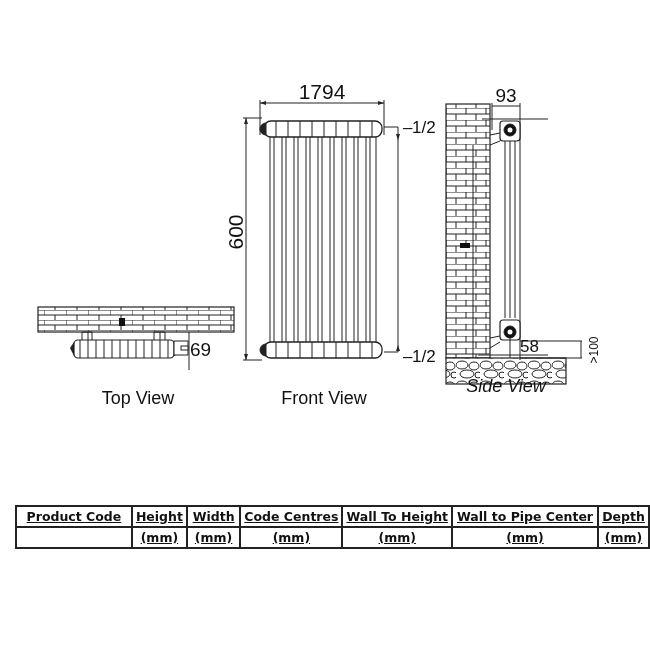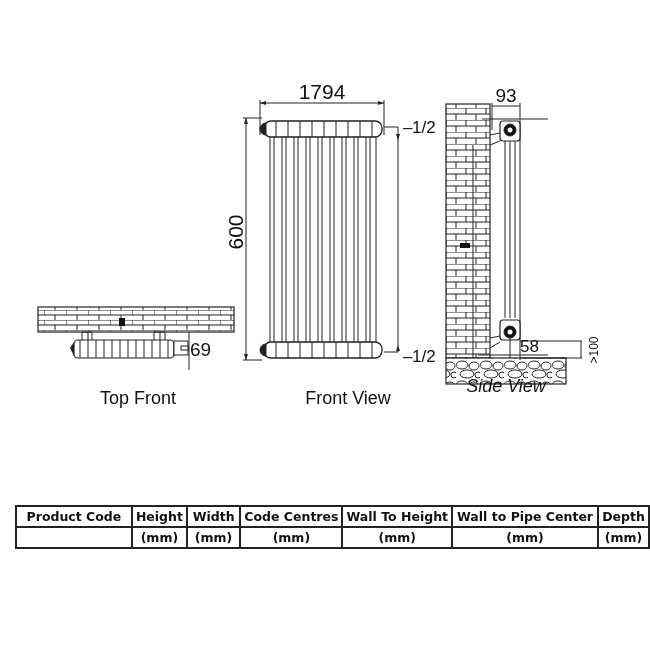--- a/index.html
+++ b/index.html
@@ -1,21 +1,21 @@
 <!DOCTYPE html>
 <html><head>
   <meta charset="utf-8">
   <style>
     html, body { margin: 0; padding: 0; background: #ffffff; }
     body { width: 650px; height: 650px; position: relative; overflow: hidden; font-family: "Liberation Sans", sans-serif; color: #111; }
     #drawing { position: absolute; left: 0; top: 0; }
     .view-label { position: absolute; font-family: "Liberation Sans", sans-serif; font-size: 18px; color: #111; white-space: nowrap; transform: translateX(-50%); }
     .dim-text { font-family: "Liberation Sans", sans-serif; fill: #111; }
     table.spec { position: absolute; left: 15px; top: 505px; border-collapse: collapse; font-family: "DejaVu Sans", sans-serif; font-weight: bold; font-size: 12.5px; color: #111; }
-    table.spec td { border: 2px solid #222; text-align: center; padding: 0 3px; height: 19px; white-space: nowrap; }
+    table.spec td { border: 2px solid #222; text-align: center; padding: 0 3px; height: 19px; white-space: nowrap; text-decoration: underline; }
     table.spec tr.units td { border-top-width: 1px; border-radius: 7px; }
   </style>
 </head>
 <body>
 
 <svg id="drawing" width="650" height="500" viewBox="0 0 650 500">
   <defs>
     <pattern id="brick" x="0" y="0" width="22" height="10" patternUnits="userSpaceOnUse">
       <rect width="22" height="10" fill="#fff"></rect>
       <line x1="0" y1="0" x2="22" y2="0" stroke="#222" stroke-width="1"></line>
@@ -126,22 +126,22 @@
     <line x1="510" y1="338" x2="510" y2="358" stroke="#222" stroke-width="1"></line>
     <text class="dim-text" x="520" y="352" font-size="17">58</text>
 
     <line x1="520" y1="341" x2="582" y2="341" stroke="#222" stroke-width="1"></line>
     <line x1="520" y1="358" x2="582" y2="358" stroke="#222" stroke-width="1"></line>
     <line x1="581" y1="341" x2="581" y2="358" stroke="#222" stroke-width="1"></line>
     <text class="dim-text" x="598" y="350" font-size="12" text-anchor="middle" transform="rotate(-90 598 350)">&gt;100</text>
   </g>
 </svg>
 
-<div class="view-label" style="left:138px; top:388px;">Top Front</div>
-<div class="view-label" style="left:324px; top:388px;margin-left:24px;">Front View</div>
+<div class="view-label" style="left:138px; top:388px;">Top View</div>
+<div class="view-label" style="left:324px; top:388px;">Front View</div>
 <div class="view-label" style="left:506px; top:376px;font-style:italic;">Side View</div>
 
 <table class="spec">
   <tbody>
       <tr>
     <td style="width:114px">Product  Code</td>
     <td style="width:47px">Height</td>
     <td style="width:47px">Width</td>
     <td style="width:93px">Code Centres</td>
     <td style="width:93px">Wall To Height</td>

